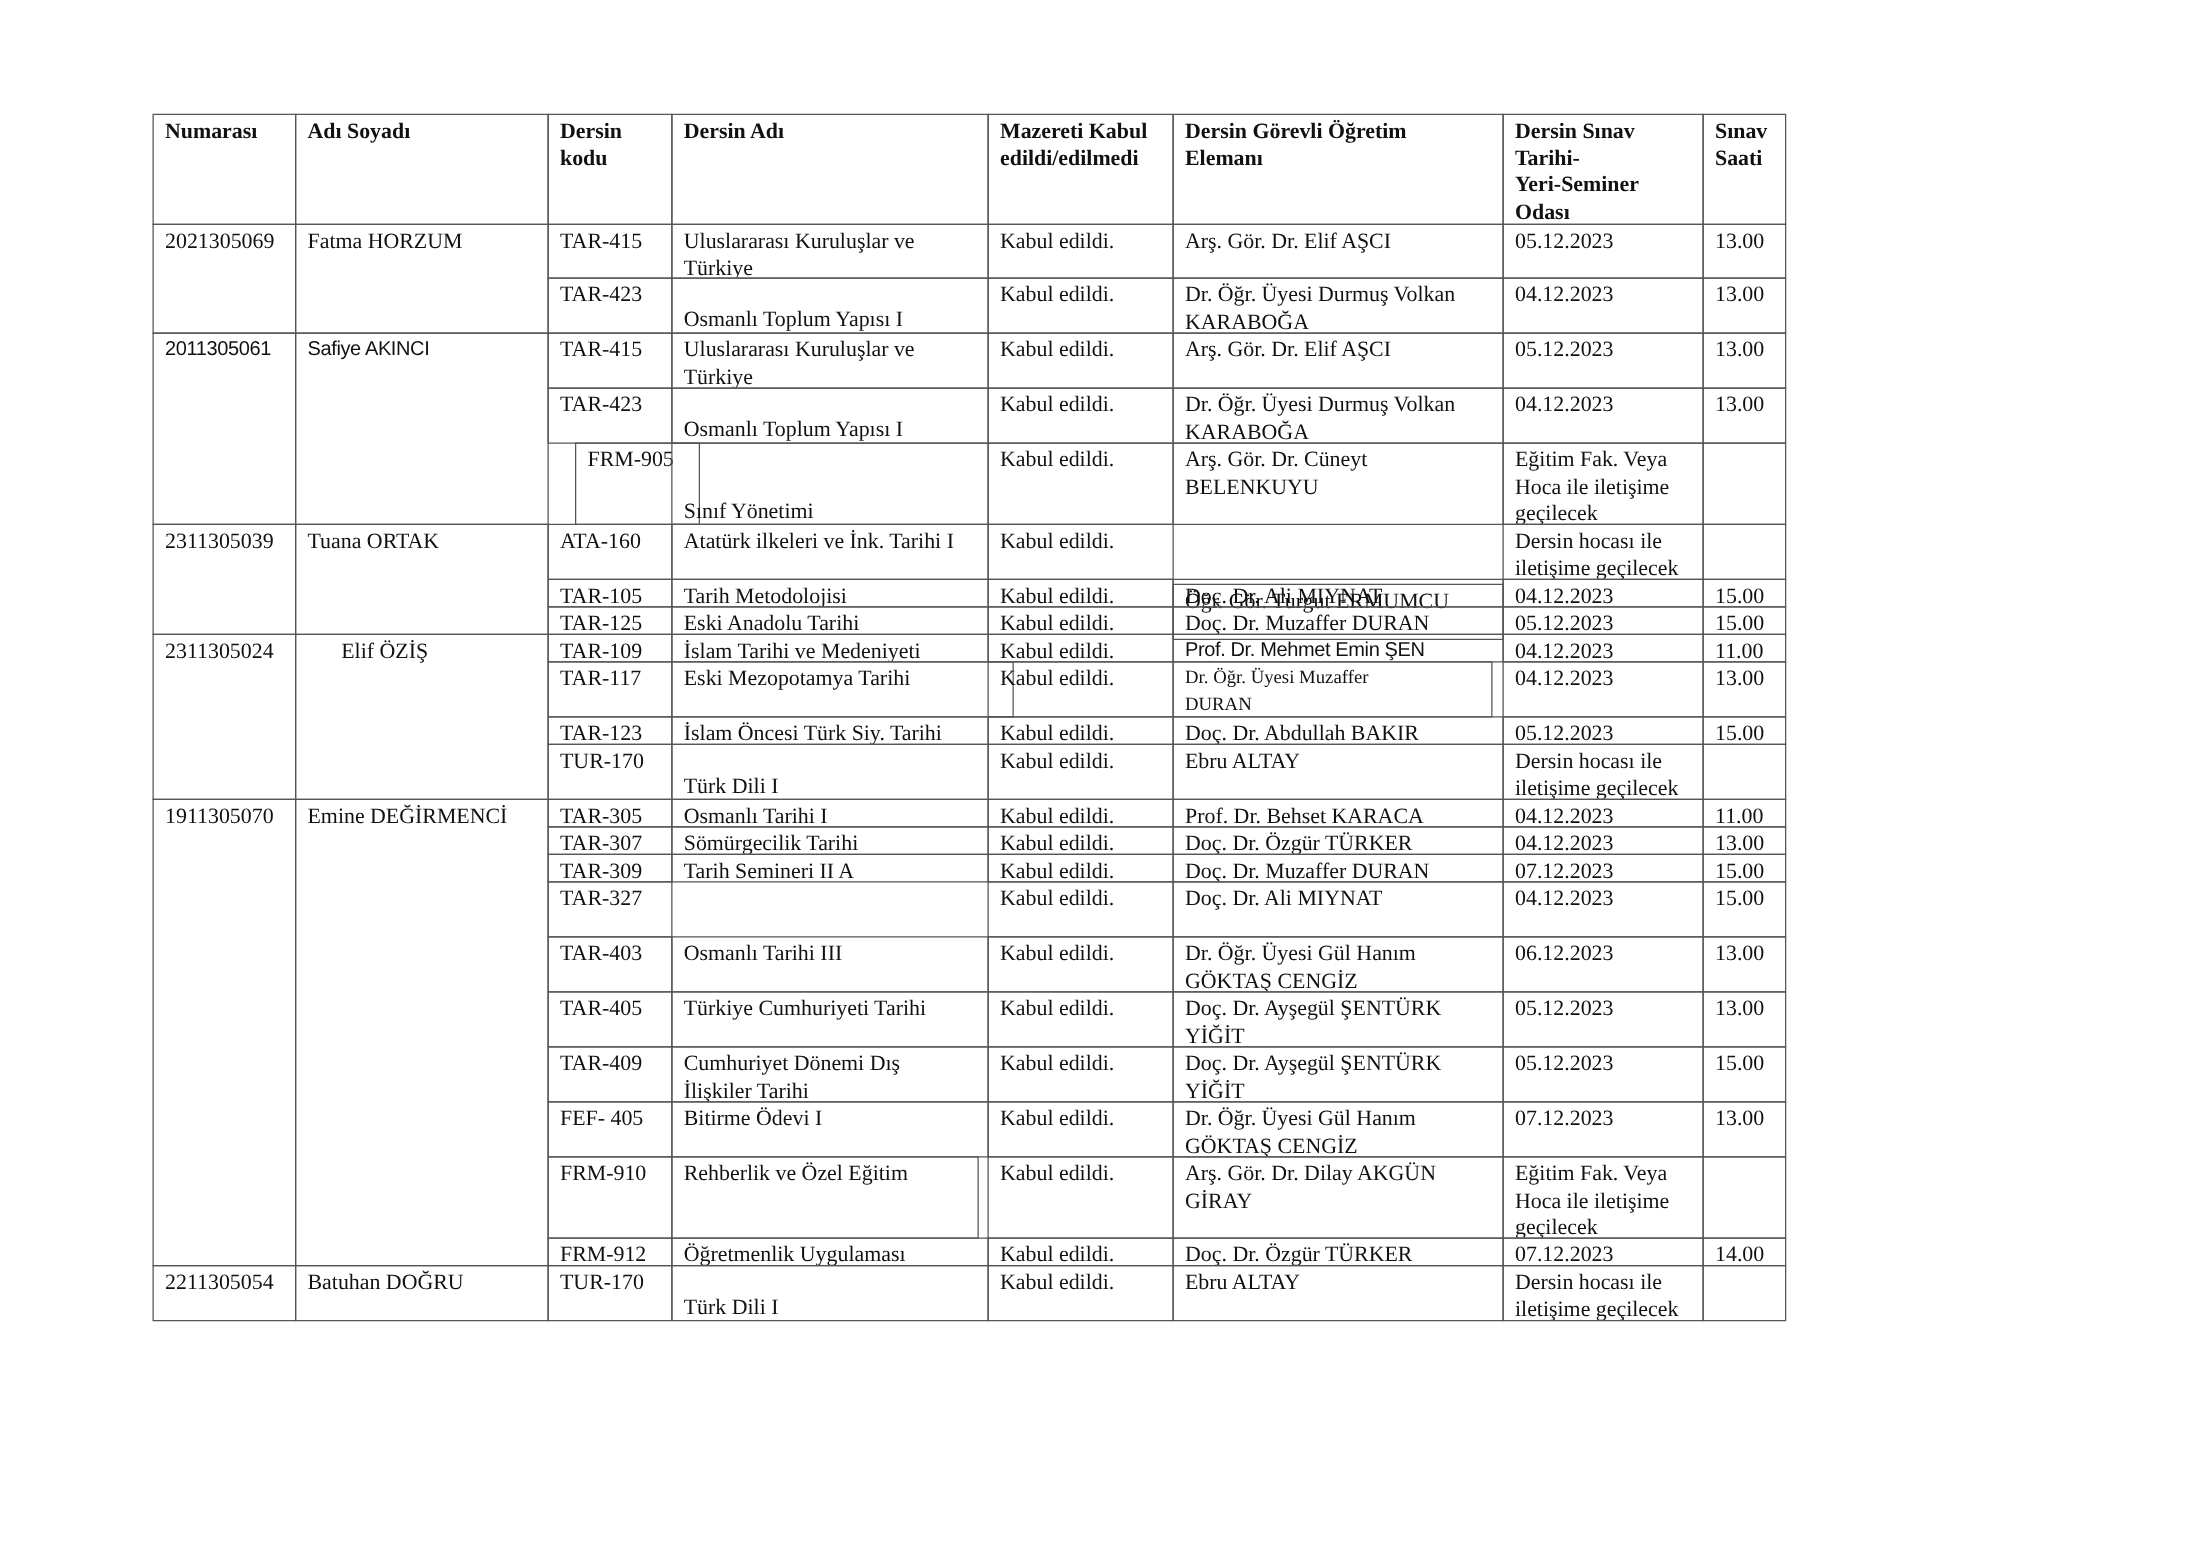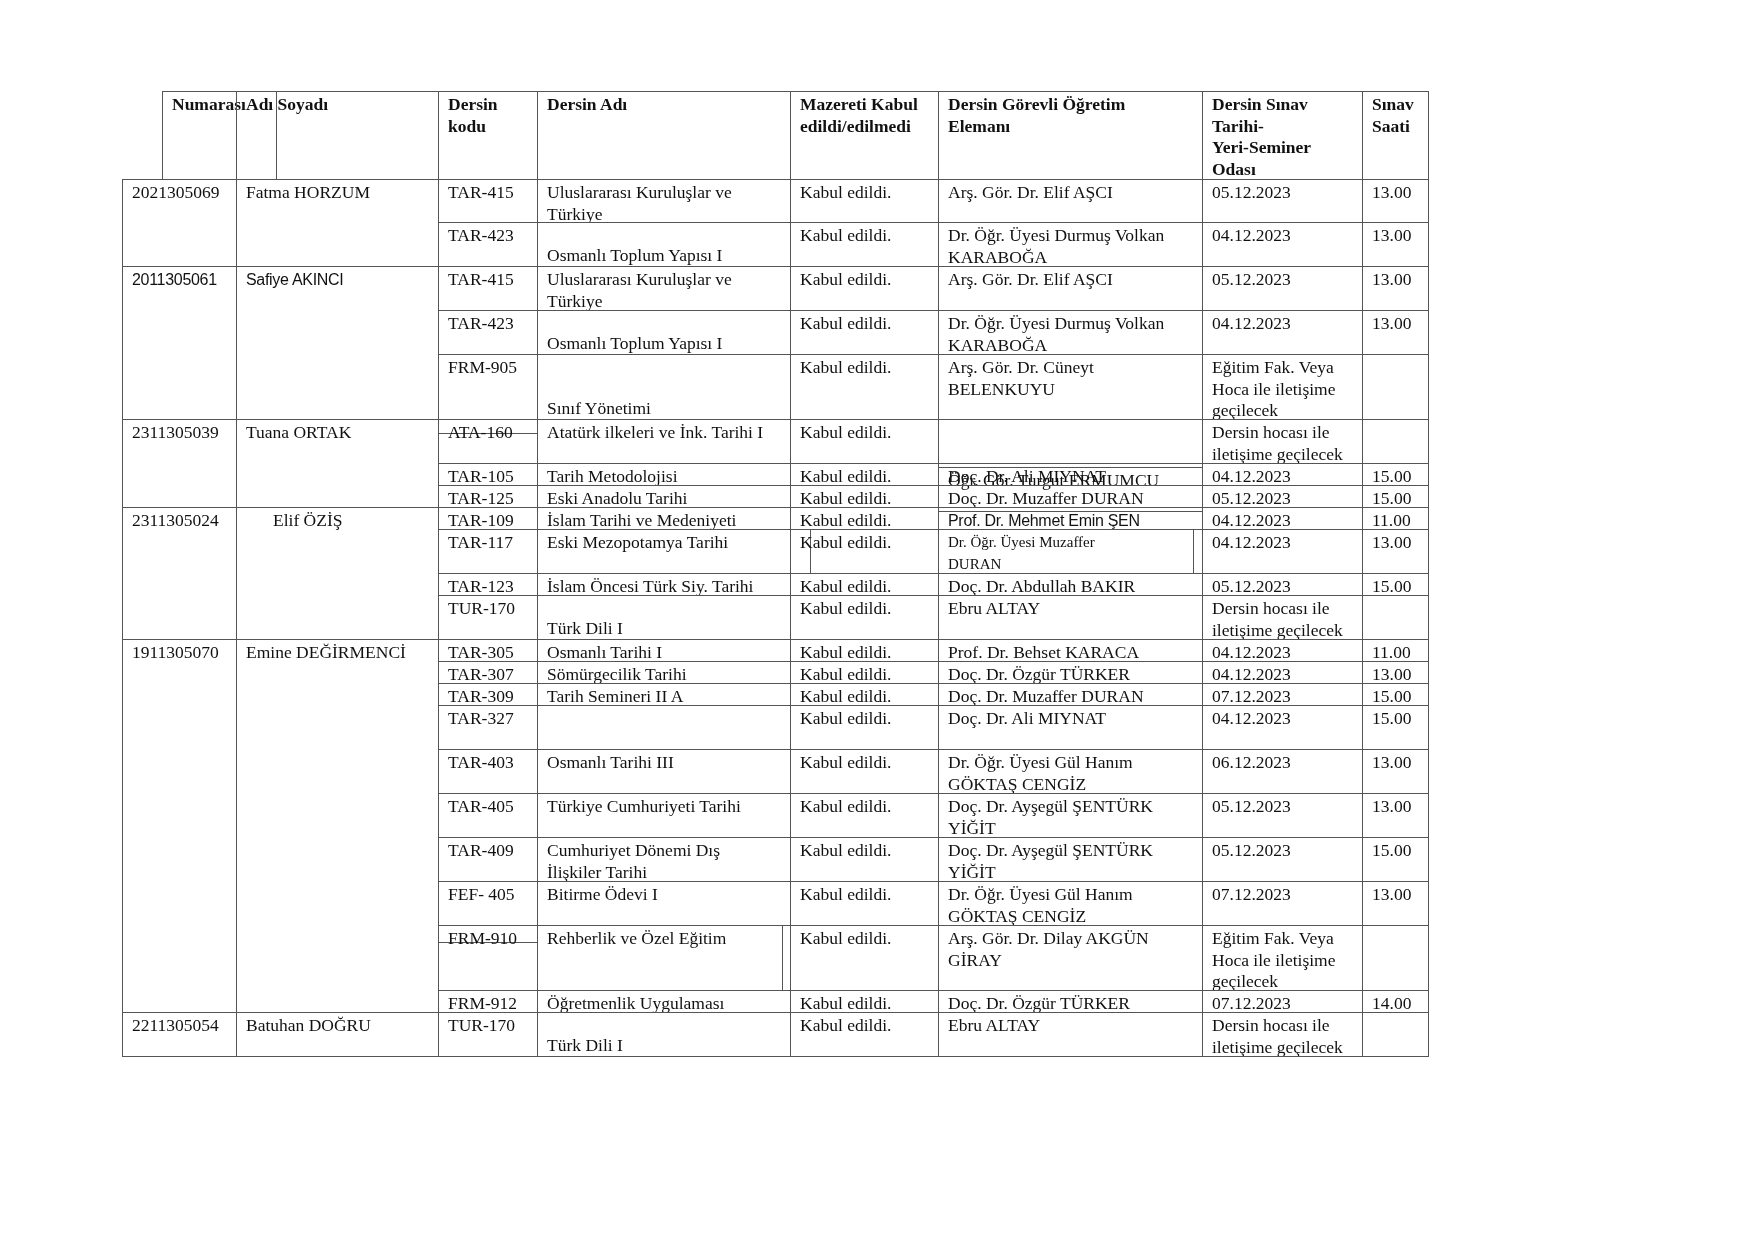--- a/index.html
+++ b/index.html
@@ -12,21 +12,21 @@
   .cell.head { font-weight: bold; }
   .cell.sans { font-family: "Liberation Sans", "DejaVu Sans", sans-serif; font-size: 16px; letter-spacing: -0.3px; }
   .cell.small { font-size: 15px; }
   .cell.bottom { display: flex; flex-direction: column; justify-content: space-between; }
   .cell.bottom .blank { height: 21px; }
 </style>
 </head>
 <body>
 
 <div id="doc-table">
-    <div class="cell head" style="left: 122px; top: 91px; width: 115px; height: 89px; margin-left: 40px;">Numarası</div>
+    <div class="cell head" style="left: 122px; top: 91px; width: 115px; height: 89px;">Numarası</div>
     <div class="cell head" style="left: 236px; top: 91px; width: 203px; height: 89px;">Adı Soyadı</div>
     <div class="cell head" style="left: 438px; top: 91px; width: 100px; height: 89px;">Dersin
 kodu</div>
     <div class="cell head" style="left: 537px; top: 91px; width: 254px; height: 89px;">Dersin Adı</div>
     <div class="cell head" style="left: 790px; top: 91px; width: 149px; height: 89px;">Mazereti Kabul
 edildi/edilmedi</div>
     <div class="cell head" style="left: 938px; top: 91px; width: 265px; height: 89px;">Dersin Görevli Öğretim
 Elemanı</div>
     <div class="cell head" style="left: 1202px; top: 91px; width: 161px; height: 89px;">Dersin Sınav
 Tarihi-
@@ -59,21 +59,21 @@
     <div class="cell" style="left: 938px; top: 266px; width: 265px; height: 45px;">Arş. Gör. Dr. Elif AŞCI</div>
     <div class="cell" style="left: 1202px; top: 266px; width: 161px; height: 45px;">05.12.2023</div>
     <div class="cell" style="left: 1362px; top: 266px; width: 67px; height: 45px;">13.00</div>
     <div class="cell" style="left: 438px; top: 310px; width: 100px; height: 45px;">TAR-423</div>
     <div class="cell bottom" style="left: 537px; top: 310px; width: 254px; height: 45px;"><span class="blank"></span><span>Osmanlı Toplum Yapısı I</span></div>
     <div class="cell" style="left: 790px; top: 310px; width: 149px; height: 45px;">Kabul edildi.</div>
     <div class="cell" style="left: 938px; top: 310px; width: 265px; height: 45px;">Dr. Öğr. Üyesi Durmuş Volkan
 KARABOĞA</div>
     <div class="cell" style="left: 1202px; top: 310px; width: 161px; height: 45px;">04.12.2023</div>
     <div class="cell" style="left: 1362px; top: 310px; width: 67px; height: 45px;">13.00</div>
-    <div class="cell" style="left: 438px; top: 354px; width: 100px; height: 80px;">FRM-905</div>
+    <div class="cell" style="left: 460px; top: 354px; width: 100px; height: 66px;">FRM-905</div>
     <div class="cell bottom" style="left: 537px; top: 354px; width: 254px; height: 66px;"><span class="blank"></span><span>Sınıf Yönetimi</span></div>
     <div class="cell" style="left: 790px; top: 354px; width: 149px; height: 66px;">Kabul edildi.</div>
     <div class="cell" style="left: 938px; top: 354px; width: 265px; height: 66px;">Arş. Gör. Dr. Cüneyt
 BELENKUYU</div>
     <div class="cell" style="left: 1202px; top: 354px; width: 161px; height: 66px;">Eğitim Fak. Veya
 Hoca ile iletişime
 geçilecek</div>
     <div class="cell" style="left: 1362px; top: 354px; width: 67px; height: 66px;"></div>
     <div class="cell" style="left: 122px; top: 419px; width: 115px; height: 89px;">2311305039</div>
     <div class="cell" style="left: 236px; top: 419px; width: 203px; height: 89px;">Tuana ORTAK</div>
@@ -164,21 +164,21 @@
     <div class="cell" style="left: 1202px; top: 793px; width: 161px; height: 45px;">05.12.2023</div>
     <div class="cell" style="left: 1362px; top: 793px; width: 67px; height: 45px;">13.00</div>
     <div class="cell" style="left: 438px; top: 837px; width: 100px; height: 45px;">TAR-409</div>
     <div class="cell" style="left: 537px; top: 837px; width: 254px; height: 45px;">Cumhuriyet Dönemi Dış
 İlişkiler Tarihi</div>
     <div class="cell" style="left: 790px; top: 837px; width: 149px; height: 45px;">Kabul edildi.</div>
     <div class="cell" style="left: 938px; top: 837px; width: 265px; height: 45px;">Doç. Dr. Ayşegül ŞENTÜRK
 YİĞİT</div>
     <div class="cell" style="left: 1202px; top: 837px; width: 161px; height: 45px;">05.12.2023</div>
     <div class="cell" style="left: 1362px; top: 837px; width: 67px; height: 45px;">15.00</div>
-    <div class="cell" style="left: 438px; top: 881px; width: 100px; height: 62px;">FEF- 405</div>
+    <div class="cell" style="left: 438px; top: 881px; width: 100px; height: 45px;">FEF- 405</div>
     <div class="cell" style="left: 537px; top: 881px; width: 254px; height: 45px;">Bitirme Ödevi I</div>
     <div class="cell" style="left: 790px; top: 881px; width: 149px; height: 45px;">Kabul edildi.</div>
     <div class="cell" style="left: 938px; top: 881px; width: 265px; height: 45px;">Dr. Öğr. Üyesi Gül Hanım
 GÖKTAŞ CENGİZ</div>
     <div class="cell" style="left: 1202px; top: 881px; width: 161px; height: 45px;">07.12.2023</div>
     <div class="cell" style="left: 1362px; top: 881px; width: 67px; height: 45px;">13.00</div>
     <div class="cell" style="left: 438px; top: 925px; width: 100px; height: 66px;">FRM-910</div>
     <div class="cell" style="left: 537px; top: 925px; width: 246px; height: 66px;">Rehberlik ve Özel Eğitim</div>
     <div class="cell" style="left: 790px; top: 925px; width: 149px; height: 66px;">Kabul edildi.</div>
     <div class="cell" style="left: 938px; top: 925px; width: 265px; height: 66px;">Arş. Gör. Dr. Dilay AKGÜN

